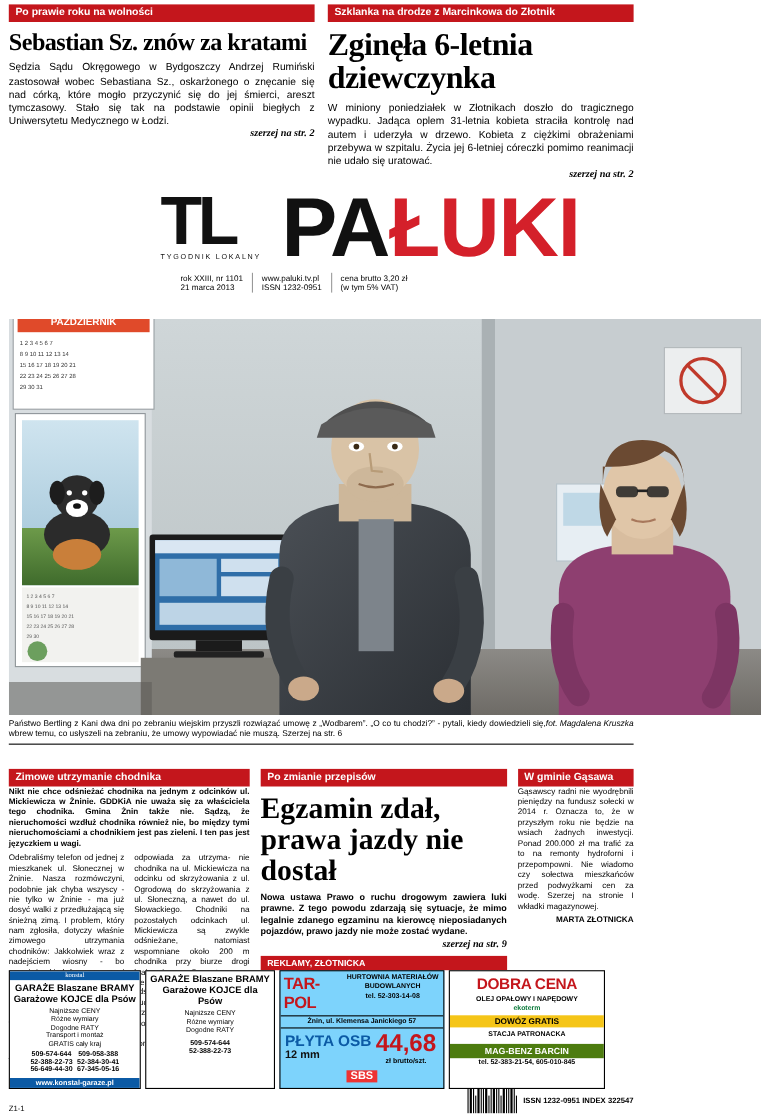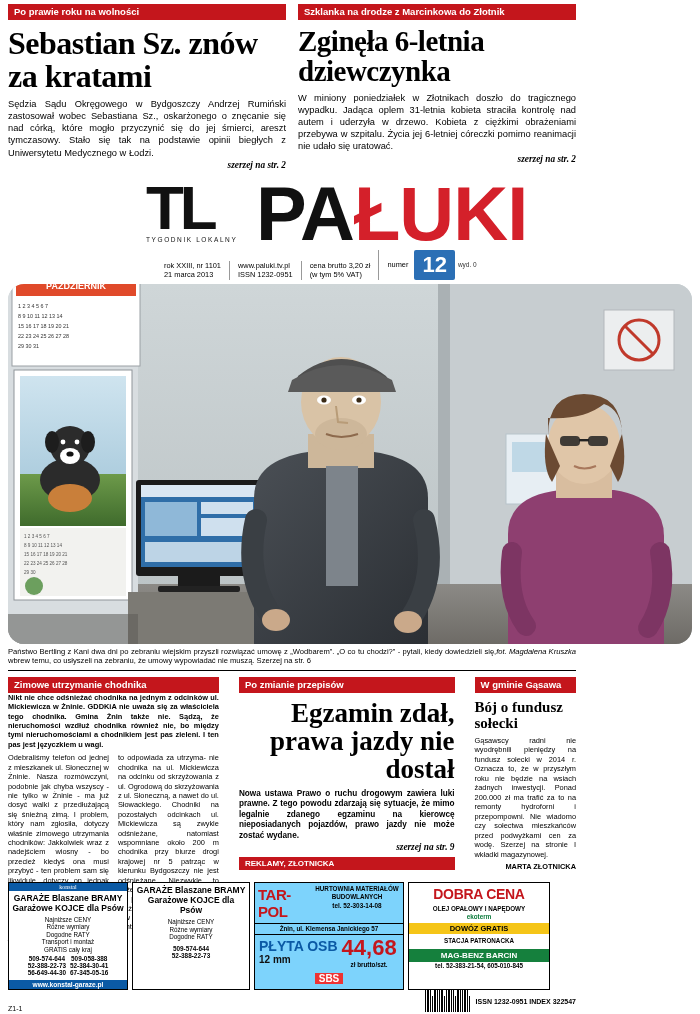--- a/index.html
+++ b/index.html
@@ -21,21 +21,21 @@
   .kicker {
     background:#c4161c; color:#fff;
     font-family:"Liberation Sans", sans-serif;
     font-size:9.5px; font-weight:bold;
     padding:2px 6px 3px 6px;
     display:block;
   }
   .headline {
     font-family:"Liberation Serif", serif;
     font-weight:bold;
-    font-size:32px;
+    font-size:22px;
     line-height:1.02;
     margin:7px 0 6px 0;
     letter-spacing:-0.5px;
   }
   .headline.right { font-size:29px; }
   .body-text {
     font-family:"Liberation Sans", sans-serif;
     font-size:9.3px;
     line-height:1.30;
     text-align:justify;
@@ -81,21 +81,21 @@
     font-weight:bold;
     font-size:76px;
     letter-spacing:-1px;
     color:#111;
     line-height:84px;
   }
   .paluki .red { color:#d4202a; }
   .infobar {
     position:absolute; left:148px; top:80px; right:0;
     height:26px;
-    display:flex; align-items:flex-end;
+    display:flex; align-items:flex-start;
   }
   .infoseg {
     font-family:"Liberation Sans", sans-serif;
     font-size:7.4px;
     line-height:1.25;
     padding:0 8px;
     border-left:1px solid #999;
   }
   .infoseg:first-child { border-left:none; }
   .issue-box {
@@ -106,36 +106,36 @@
     padding:1px 8px;
     margin-left:6px;
     border-radius:2px;
   }
   .wyd {
     font-family:"Liberation Sans", sans-serif;
     font-size:6.5px; color:#333; margin-left:3px;
   }
 
   
-  .photo-wrap { position:relative; width:684px; height:360px; margin-top:2px; overflow:hidden;border-radius:16px; }
+  .photo-wrap { position:relative; width:684px; height:360px; margin-top:14px; overflow:hidden; }
   .photo-caption {
     font-family:"Liberation Sans", sans-serif;
     font-size:7.6px; line-height:1.25;
     margin:3px 0 0 0;
     text-align:justify;
   }
   .photo-caption .credit { font-style:italic; float:right; }
 
   
-  .lower { display:flex; gap:20px; margin-top:6px; }
+  .lower { display:flex; gap:10px; margin-top:22px; }
   .lc1 { width:266px; }
   .lc2 { width:272px; }
   .lc3 { width:128px; }
   .headline2 { font-size:25px; font-weight:bold; line-height:1.04; margin:6px 0 5px 0; }
-  .headline3 { font-size:27px; font-weight:bold; line-height:1.05; margin:6px 0 5px 0;text-align:right; }
+  .headline3 { font-size:27px; font-weight:bold; line-height:1.05; margin:6px 0 5px 0; }
   .headline4 { font-size:15px; font-weight:bold; line-height:1.08; margin:6px 0 5px 0; }
   .twocol {
     column-count:2; column-gap:9px;
     font-family:"Liberation Sans", sans-serif;
     font-size:7.4px; line-height:1.27; text-align:justify;
   }
   .sm { font-family:"Liberation Sans", sans-serif; font-size:7.4px; line-height:1.28; text-align:justify; }
   .sig { font-family:"Liberation Sans", sans-serif; font-size:7.4px; text-align:right; font-weight:bold; margin-top:3px;}
 
   
@@ -158,21 +158,21 @@
   .garaze-title { font-family:"Liberation Sans", sans-serif; font-weight:bold; font-size:8.5px; text-align:center; line-height:1.15; }
   .phones { font-family:"Liberation Sans", sans-serif; font-weight:bold; font-size:6.4px; text-align:center; }
   .konstal-foot { background:#0b5aa5; color:#fff; font-family:"Liberation Sans", sans-serif; font-weight:bold; font-size:6.6px; text-align:center; padding:1px; position:absolute; bottom:0; left:0; right:0;}
   .tarpol-logo { font-family:"Liberation Sans", sans-serif; font-weight:bold; font-size:15px; color:#c4161c; letter-spacing:-0.5px; }
   .osb { font-family:"Liberation Sans", sans-serif; font-weight:bold; font-size:14px; color:#0b5aa5; }
   .price { font-family:"Liberation Sans", sans-serif; font-weight:bold; font-size:22px; color:#c4161c; }
   .sbs { background:#e33; color:#fff; font-family:"Liberation Sans", sans-serif; font-weight:bold; font-size:10px; padding:0 4px; display:inline-block;}
 
   .dobra { font-family:"Liberation Sans", sans-serif; font-weight:bold; font-size:14px; color:#c4161c; text-align:center; letter-spacing:-0.3px;}
   .yellow-band { background:#f5c518; font-family:"Liberation Sans", sans-serif; font-weight:bold; font-size:7.5px; text-align:center; padding:1px; }
-  .magbenz { background:#15803d; color:#fff; font-family:"Liberation Sans", sans-serif; font-weight:bold; font-size:8px; text-align:center; padding:2px; }
+  .magbenz { background:#4d7c0f; color:#fff; font-family:"Liberation Sans", sans-serif; font-weight:bold; font-size:8px; text-align:center; padding:2px; }
 
   .footer {
     position:absolute; left:8px; right:8px; bottom:2px;
     display:flex; justify-content:space-between; align-items:flex-end;
     font-family:"Liberation Sans", sans-serif; font-size:7px;
   }
   .barcode { display:flex; align-items:flex-end; gap:1px; height:22px; }
   .barcode i { display:block; width:1px; height:22px; background:#000; }
   .barcode i.w { width:2px; }
   .barcode i.s { height:16px; }
@@ -212,25 +212,20 @@
         <div>rok XXIII, nr 1101</div>
         <div>21 marca 2013</div>
       </div>
       <div class="infoseg">
         <div>www.paluki.tv.pl</div>
         <div>ISSN 1232-0951</div>
       </div>
       <div class="infoseg">
         <div>cena brutto 3,20 zł</div>
         <div>(w tym 5% VAT)</div>
-      </div>
-      <div class="infoseg" style="display:flex;align-items:center;">
-        <span>numer</span>
-        <span class="issue-box">12</span>
-        <span class="wyd">wyd. 0</span>
       </div>
     </div>
   </div>
 
   <div class="photo-wrap">
     <svg width="684" height="360" viewBox="0 0 684 360">
       <defs>
         <linearGradient id="wall" x1="0" y1="0" x2="0" y2="1">
           <stop offset="0" stop-color="#cfd6d8"></stop>
             <stop offset="1" stop-color="#b9c1c3"></stop>
@@ -375,21 +370,20 @@
       <span class="kicker">Po zmianie przepisów</span>
       <div class="headline3">Egzamin zdał, prawa jazdy nie dostał</div>
       <div class="sm" style="font-weight:bold;font-size:8.2px;">Nowa ustawa Prawo o ruchu drogowym zawiera luki prawne. Z tego powodu zdarzają się sytuacje, że mimo legalnie zdanego egzaminu na kierowcę nieposiadanych pojazdów, prawo jazdy nie może zostać wydane.</div>
       <span class="more">szerzej na str. 9</span>
 
       <div class="adbar">REKLAMY, ZŁOTNICKA</div>
     </div>
 
     <div class="lc3">
       <span class="kicker">W gminie Gąsawa</span>
-      <div class="headline4">Bój o fundusz sołecki</div>
       <div class="sm">Gąsawscy radni nie wyodrębnili pieniędzy na fundusz sołecki w 2014 r. Oznacza to, że w przyszłym roku nie będzie na wsiach żadnych inwestycji. Ponad 200.000 zł ma trafić za to na remonty hydroforni i przepompowni. Nie wiadomo czy sołectwa mieszkańców przed podwyżkami cen za wodę. Szerzej na stronie I wkładki magazynowej.</div>
       <div class="sig">MARTA ZŁOTNICKA</div>
     </div>
   </div>
 
   <div class="ads" style="position:absolute; left:8px; bottom:24px; width:684px;">
 
     <div class="ad ad1">
       <div class="ad-konstal-top">konstal</div>
       <div style="padding:3px;">

